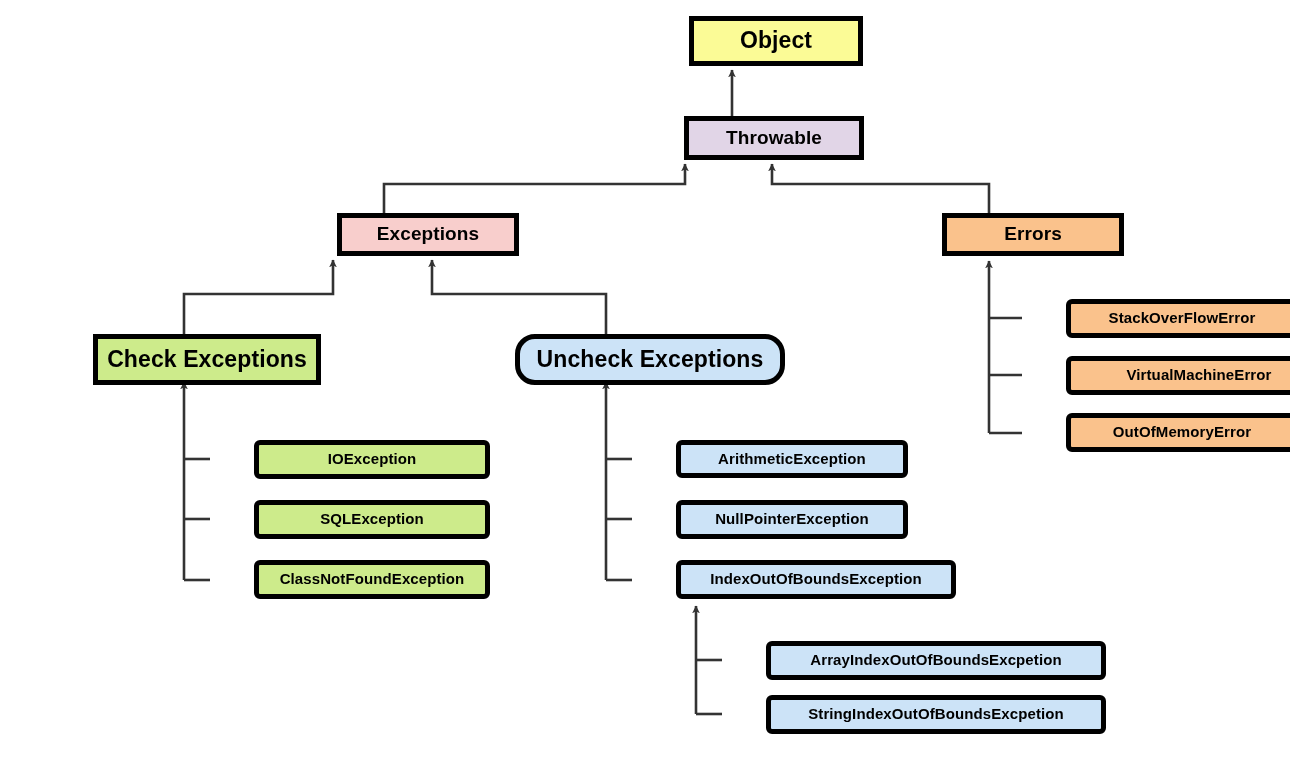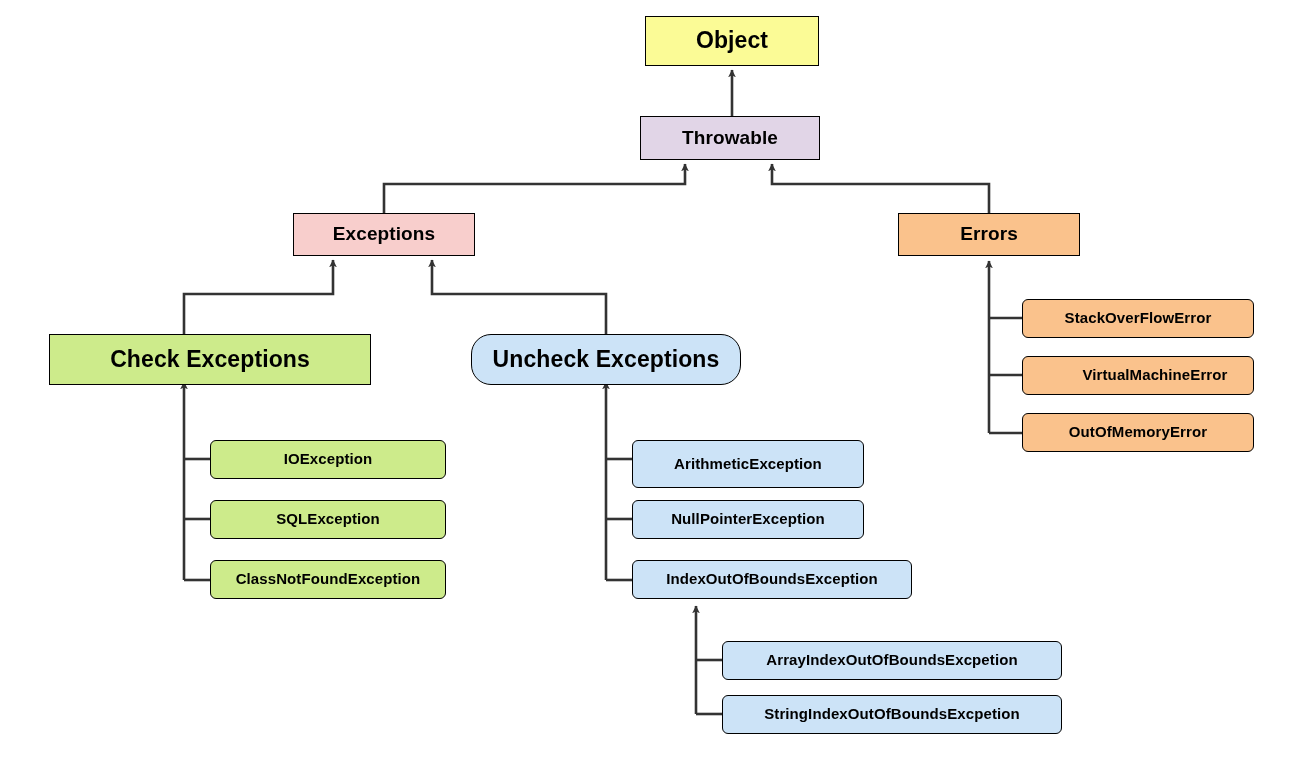--- a/index.html
+++ b/index.html
@@ -20,30 +20,31 @@
     position: absolute;
     left: 0;
     top: 0;
     width: 1290px;
     height: 761px;
     pointer-events: none;
   }
   .node {
     position: absolute;
     box-sizing: border-box;
-    border: 1px solid #000000;
+    border: 5px solid #000000;
     display: flex;
     align-items: center;
     justify-content: center;
     text-align: center;
     color: #000000;
     font-weight: bold;
     letter-spacing: 0.1px;
     line-height: 1.1;
     z-index: 2;
+    margin-left: 44px;
   }
   .node.big   { font-size: 23px; }
   .node.mid   { font-size: 19px; }
   .node.leaf  { font-size: 15px; border-radius: 6px; }
   .c-object    { background: #fbfb96; }
   .c-throwable { background: #e1d5e7; }
   .c-exception { background: #f8cecc; justify-content: center; }
   .c-error     { background: #fac28c; }
   .c-checked   { background: #cdeb8b; }
   .c-unchecked { background: #cce3f7; }
@@ -102,21 +103,21 @@
   </div>
 
   <div class="node mid c-exception" style="left:293px;top:213px;width:182px;height:43px;">
     <span>Exceptions</span>
   </div>
 
   <div class="node mid c-error" style="left:898px;top:213px;width:182px;height:43px;">
     <span>Errors</span>
   </div>
 
-  <div class="node big c-checked" style="left:49px;top:334px;width:322px;height:51px;">
+  <div class="node big c-checked" style="left:49px;top:334px;width:228px;height:51px;">
     <span>Check Exceptions</span>
   </div>
 
   <div class="node big c-unchecked" style="left:471px;top:334px;width:270px;height:51px;border-radius:20px;">
     <span>Uncheck Exceptions</span>
   </div>
 
   <div class="node leaf c-error" style="left:1022px;top:299px;width:232px;height:39px;">
     <span>StackOverFlowError</span>
   </div>
@@ -134,21 +135,21 @@
   </div>
 
   <div class="node leaf c-checked" style="left:210px;top:500px;width:236px;height:39px;">
     <span>SQLException</span>
   </div>
 
   <div class="node leaf c-checked" style="left:210px;top:560px;width:236px;height:39px;">
     <span>ClassNotFoundException</span>
   </div>
 
-  <div class="node leaf c-unchecked" style="left:632px;top:440px;width:232px;height:48px;">
+  <div class="node leaf c-unchecked" style="left:632px;top:440px;width:232px;height:38px;">
     <span>ArithmeticException</span>
   </div>
 
   <div class="node leaf c-unchecked" style="left:632px;top:500px;width:232px;height:39px;">
     <span>NullPointerException</span>
   </div>
 
   <div class="node leaf c-unchecked" style="left:632px;top:560px;width:280px;height:39px;">
     <span>IndexOutOfBoundsException</span>
   </div>

